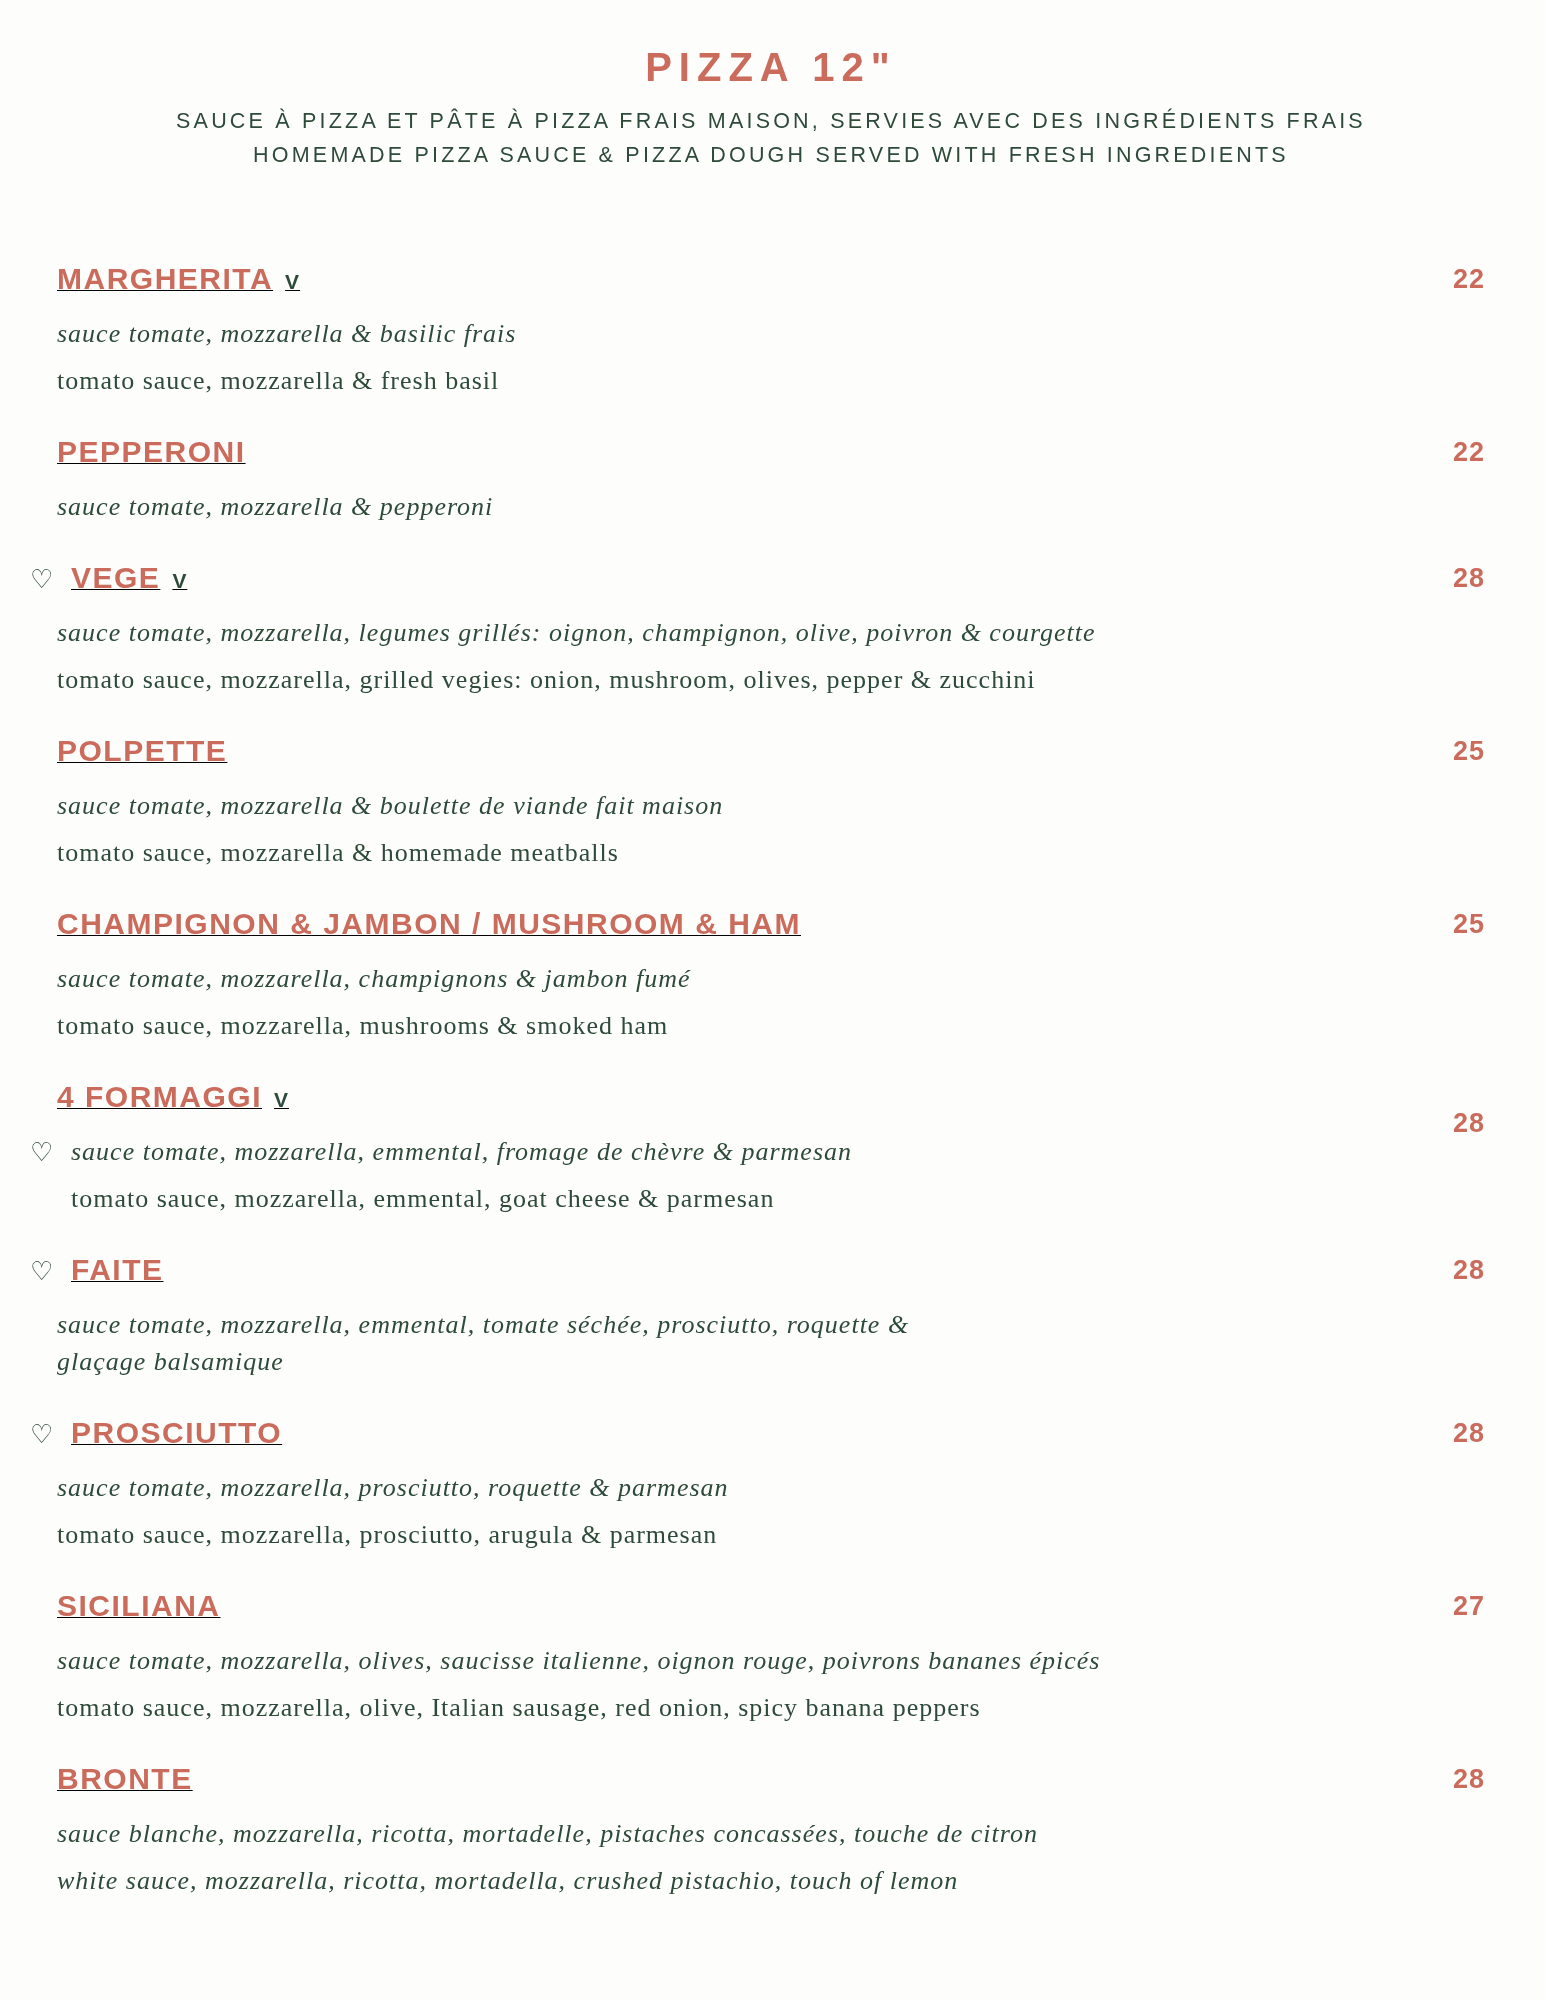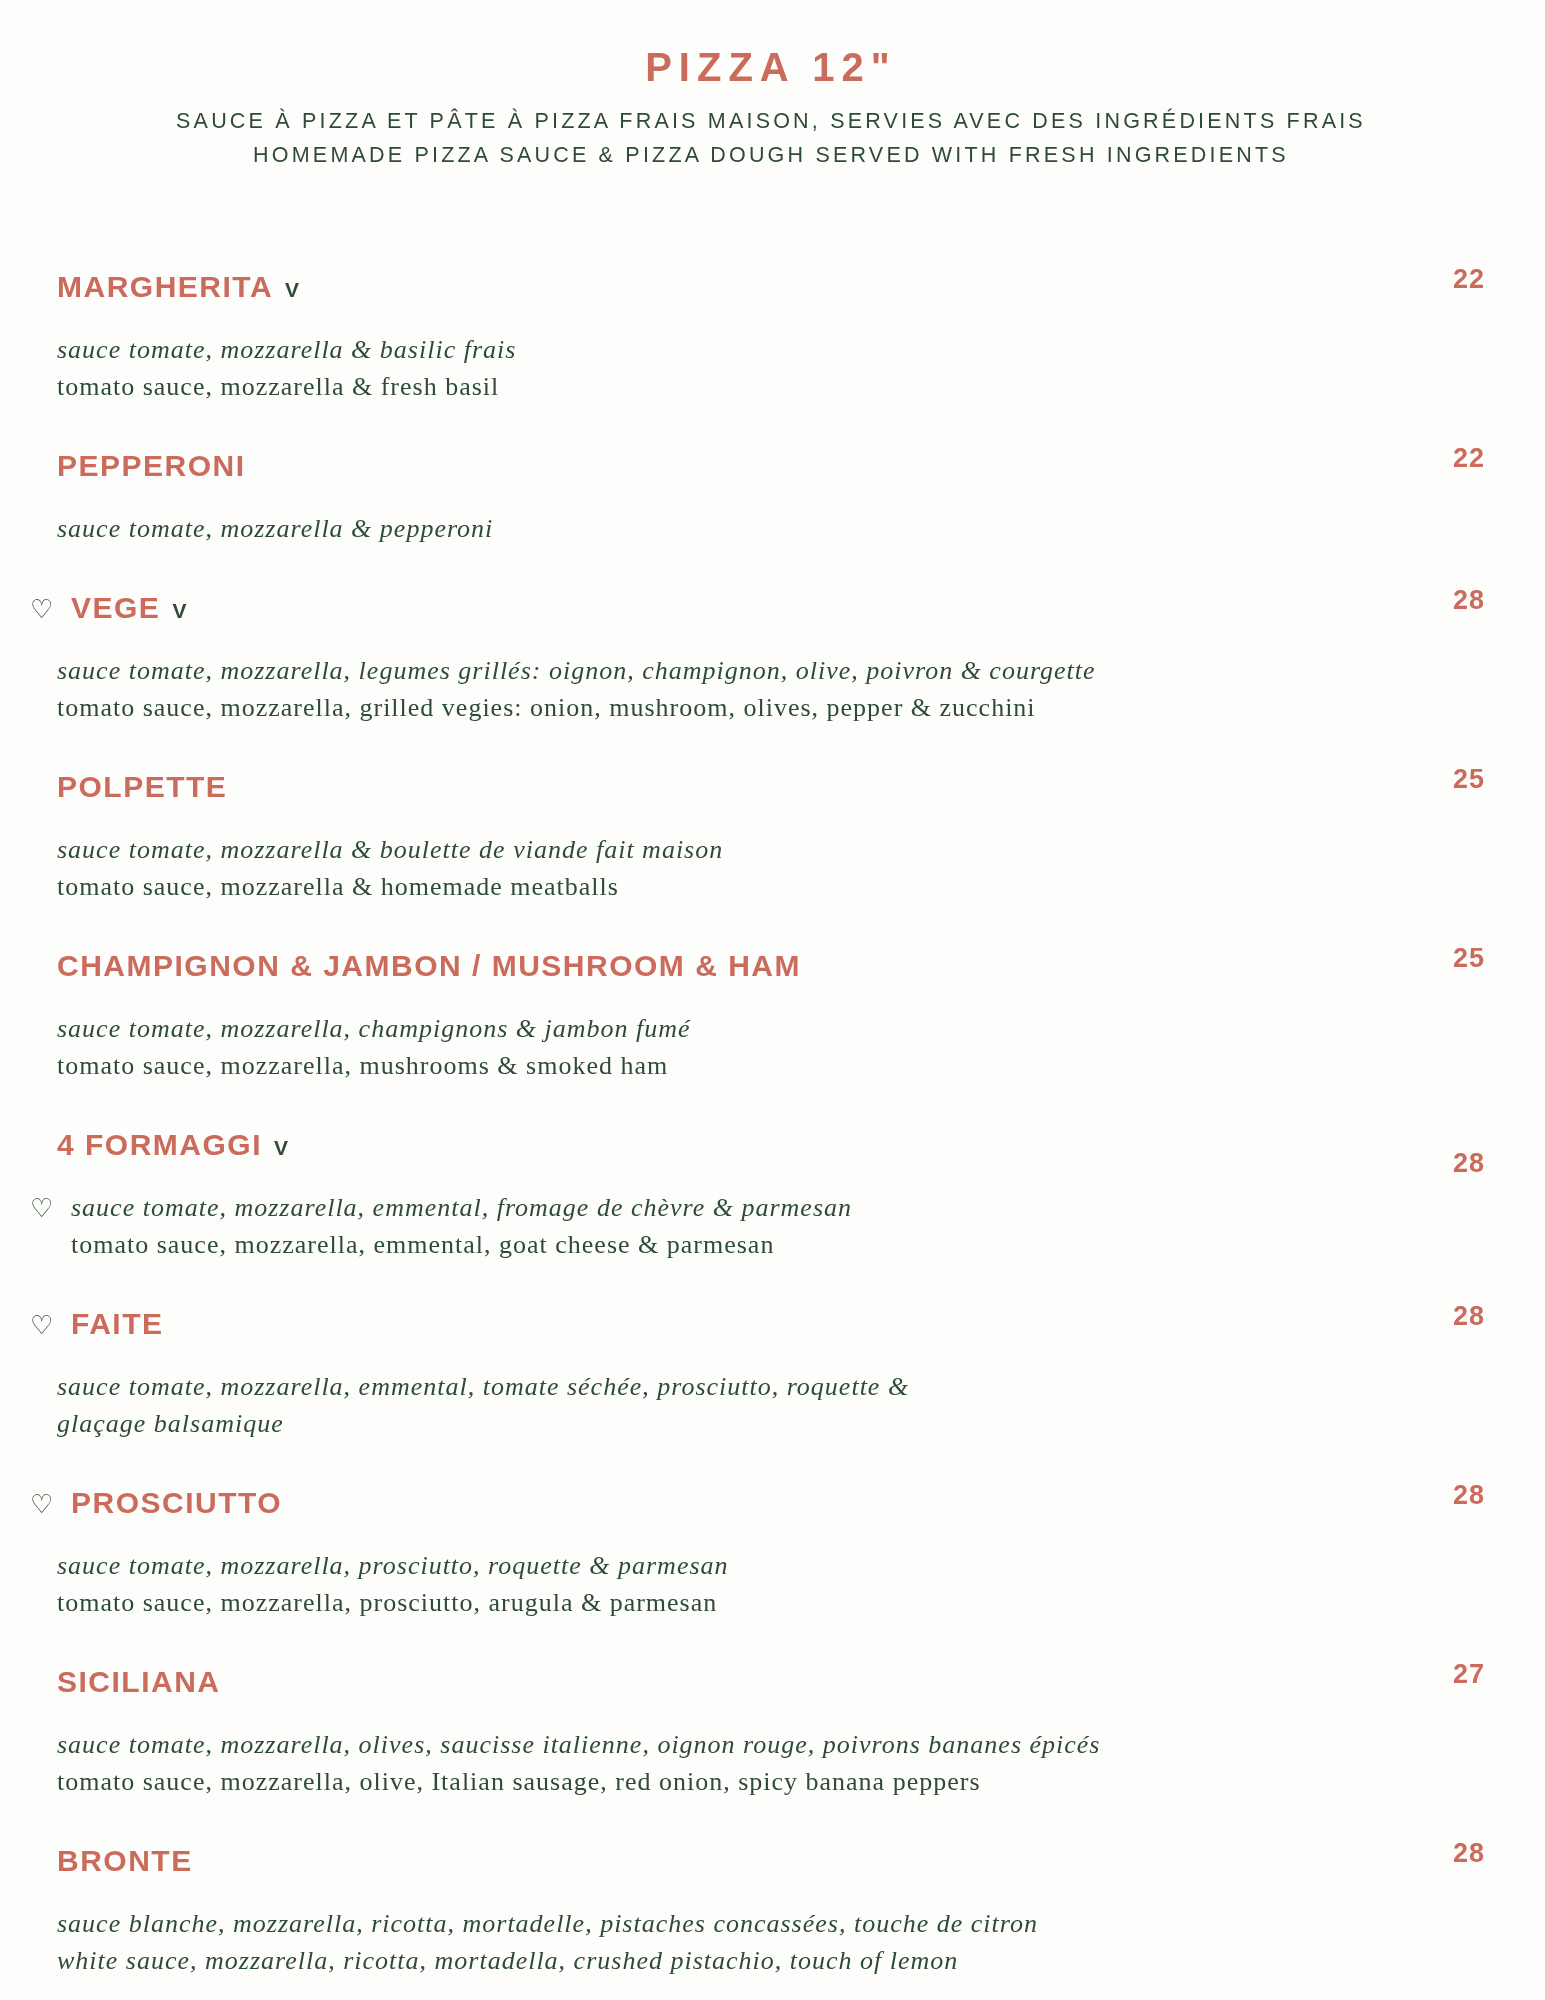--- a/index.html
+++ b/index.html
@@ -29,22 +29,23 @@
     margin-top: 14px;
     color: #2e4a39;
     font-size: 21.5px;
     line-height: 34px;
     letter-spacing: 3.2px;
   }
   
   .item { position: relative; margin-bottom: 36px; }
   .title-row {
     position: relative;
-    line-height: 50px;
+    line-height: 34px;
     margin-bottom: 14px;
+    text-decoration: underline;
   }
   .title-row.indent { padding-left: 14px; }
   .item-name {
     color: #ca6b5c;
     font-weight: 700;
     font-size: 30px;
     letter-spacing: 1.5px;
   }
   .v-mark {
     color: #2e4a39;
@@ -76,21 +77,21 @@
     position: relative;
     color: #2e4a39;
     font-family: "Liberation Serif", serif;
     font-size: 26px;
     line-height: 37px;
     letter-spacing: 1px;
     max-width: 1200px;
   }
   .desc.indent { padding-left: 14px; }
   .desc.fr { font-style: italic; }
-  .desc.en { margin-top: 0; }
+  .desc.en { margin-top: 10px; }
   .desc.italic { font-style: italic; }
 </style>
 </head>
 <body>
 
 <div class="page">
 
   <div class="header">
     <div class="menu-title">PIZZA 12"</div>
     <div class="menu-subtitle">

